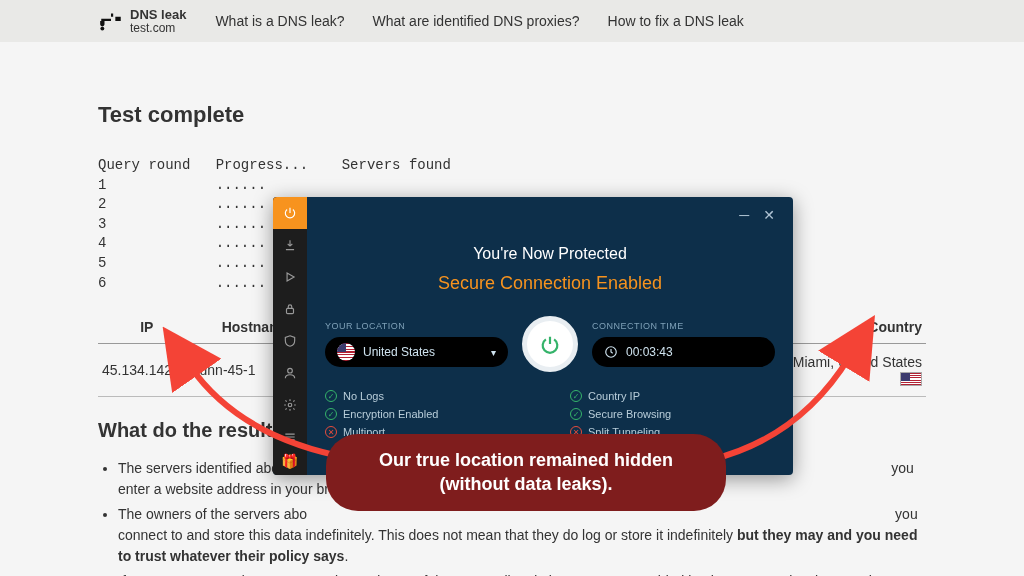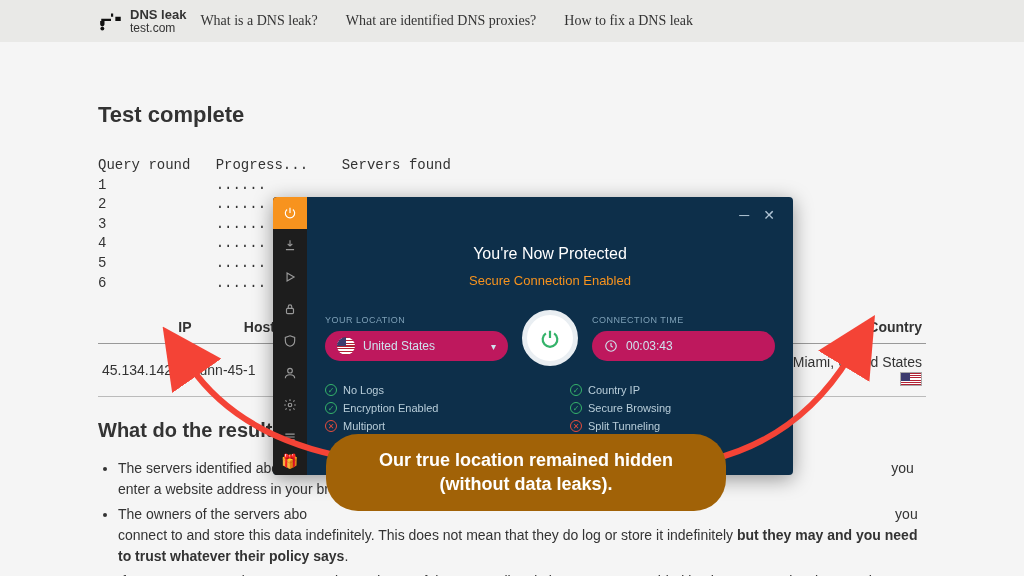--- a/index.html
+++ b/index.html
@@ -1,33 +1,33 @@
 <!DOCTYPE html>
 <html><head>
 <meta charset="utf-8">
 <style>
   * { box-sizing: border-box; margin: 0; padding: 0; }
   body { font-family: Arial, Helvetica, sans-serif; background: #f5f5f5; color: #333; width:1024px; height:576px; overflow:hidden; position:relative; }
   
   
   .topbar { background: #e9e9e7; height: 42px; display: flex; align-items: center; padding: 0 20px 0 98px; }
-  .logo { display:flex; margin-right:14px; }
+  .logo { display:flex; margin-right:29px; }
   .logo-icon { width:26px; height:26px; margin-right:6px; display:flex; align-items:center; }
   .logo-text { font-weight:700; font-size:13px; line-height:1.05; }
   .logo-sub { font-weight:400; font-size:12px; display:block; }
-  .nav-link { margin-right:28px; font-size:14px; color:#333; cursor:pointer;font-family:Liberation Serif, serif; }
+  .nav-link { margin-right:28px; font-size:14px; color:#333; cursor:pointer; }
   
   .page { padding: 60px 98px 0 98px; position:relative; }
   h1 { font-size:22px; font-weight:700; margin-bottom:28px; }
   
   .progress-table { font-family: "Courier New", monospace; font-size:14px; white-space:pre; line-height:1.4; margin-bottom:18px;}
   .progress-table .head { font-weight:400; }
   
   table.results { width:100%; border-collapse:collapse; font-size:14px; }
-  table.results th { text-align:right; font-weight:700; padding:8px 4px; border-bottom:1px solid #999; }
+  table.results th { text-align:center; font-weight:700; padding:8px 4px; border-bottom:1px solid #999; }
   table.results th:last-child { text-align:right; }
   table.results td { padding:10px 4px; border-bottom:1px solid #bbb; }
   table.results td:last-child { text-align:right; }
   
   h2 { font-size:20px; font-weight:700; margin:22px 0 16px 0; }
   
   ul.explain { padding-left:20px; font-size:14px; line-height:1.5; }
   ul.explain li { margin-bottom:4px; }
   
   .flag-us { display:inline-flex; flex-direction:column; width:22px; height:14px; vertical-align:middle; margin-left:6px; border:1px solid #aaa; overflow:hidden; position:relative; background:linear-gradient(#b22234 7.7%,#fff 7.7% 15.4%,#b22234 15.4% 23.1%,#fff 23.1% 30.8%,#b22234 30.8% 38.5%,#fff 38.5% 46.2%,#b22234 46.2% 53.8%,#fff 53.8% 61.5%,#b22234 61.5% 69.2%,#fff 69.2% 76.9%,#b22234 76.9% 84.6%,#fff 84.6% 92.3%,#b22234 92.3%); }
@@ -41,37 +41,37 @@
   .vpn-sidebar .sbtn { width:34px; height:32px; display:flex; align-items:center; justify-content:center; cursor:pointer; }
   .vpn-sidebar .sbtn.power { background:#f7931e; color:#fff; }
   .vpn-sidebar .sbtn svg { width:14px; height:14px; fill:none; stroke:#999; stroke-width:2; }
   .vpn-sidebar .sbtn.power svg { stroke:#fff; }
   .vpn-sidebar .gift{ margin-top:auto; margin-bottom:6px; color:#f7c948; font-size:14px;}
   
   .vpn-main { flex:1; padding:10px 18px 16px 18px; position:relative; }
   .titlebar { display:flex; justify-content:flex-end; gap:14px; font-size:14px; color:#b0c4d4; height:16px; }
   .titlebar span { cursor:pointer; }
   .protected { text-align:center; color:#fff; font-size:16px; font-weight:500; margin-top:22px; }
-  .secure { text-align:center; color:#f7931e; font-size:13px; margin-top:10px; margin-bottom:22px;}
+  .secure { text-align:center; color:#f7931e; font-size:18px; margin-top:10px; margin-bottom:22px;}
   
   .panel-row { display:flex; align-items:center; justify-content:flex-start; gap:14px;}
   .panel-col { flex:1; }
   .panel-label { font-size:9px; letter-spacing:.5px; color:#7ea0b7; margin-bottom:6px; text-transform:uppercase;}
-  .pill { background:#be185d; border-radius:16px; height:30px; display:flex; align-items:center; padding:0 12px; color:#cfe3ef; font-size:12px; }
+  .pill { background:#000000; border-radius:16px; height:30px; display:flex; align-items:center; padding:0 12px; color:#cfe3ef; font-size:12px; }
   .powerbtn { width:56px; height:56px; border:5px solid #e9eef2; border-radius:50%; background:#fff; display:flex; align-items:center; justify-content:center; flex-shrink:0; cursor:pointer;}
   .powerbtn svg { width:22px; height:22px; stroke:#35b36a; fill:none; stroke-width:2.4;}
   
   .features { display:flex; margin-top:18px; gap:40px; }
   .feat-col { flex:1; }
   .feat { font-size:11px; color:#b8cdd9; display:flex; align-items:center; gap:6px; margin-bottom:6px;}
   .feat .dot { width:12px; height:12px; border-radius:50%; border:1.5px solid #35b36a; display:flex; align-items:center; justify-content:center; font-size:8px; color:#35b36a; flex-shrink:0;}
   .feat .dot.off { border-color:#e74c3c; color:#e74c3c;}
   
   
-  .anno { position:absolute; top:434px; left:326px; width:400px; background:#a16207; color:#fff; border-radius:32px; padding:14px 24px; text-align:center; font-size:18px; font-weight:600; line-height:1.35; z-index:5;}
+  .anno { position:absolute; top:434px; left:326px; width:400px; background:#7f1d1d; color:#fff; border-radius:32px; padding:14px 24px; text-align:center; font-size:18px; font-weight:600; line-height:1.35; z-index:5;}
   .arrow { position:absolute; z-index:4; }
   .arrow svg { overflow:visible; }
 </style>
 </head>
 <body>
 
 <div class="topbar">
   <div class="logo">
     <span class="logo-icon">
       <svg viewBox="0 0 24 24">

